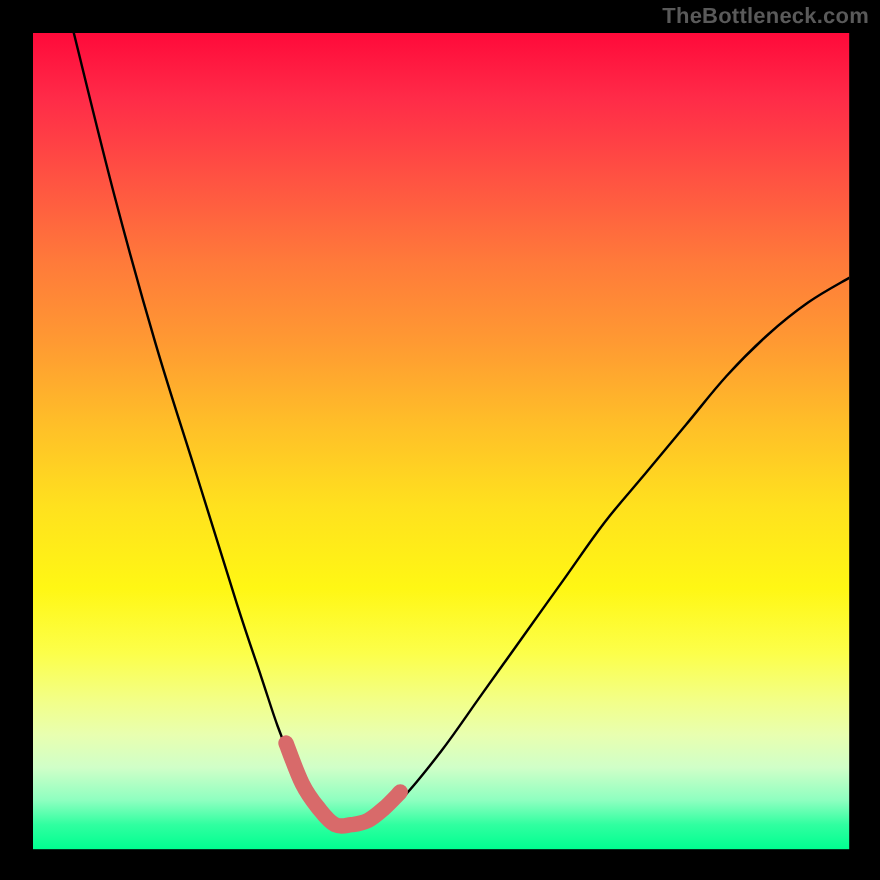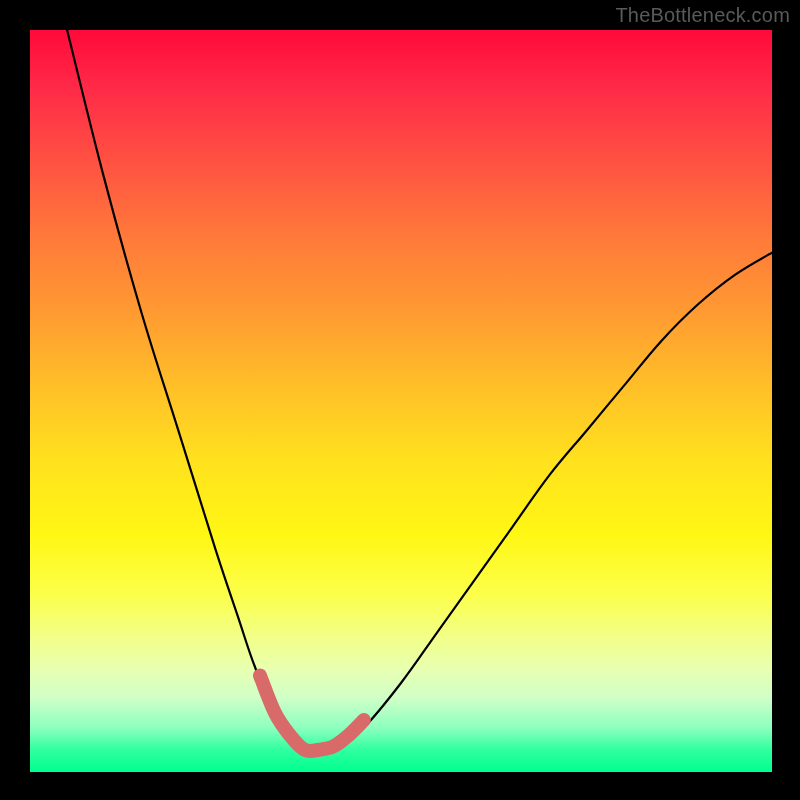--- a/index.html
+++ b/index.html
@@ -34,21 +34,21 @@
       #30ffa0 97%,
       #00ff90 100%
     );
   }
   .watermark {
     position: absolute;
     top: 4px;
     right: 10px;
     color: #5a5a5a;
     font-size: 20px;
-    font-weight: 400;
+    font-weight: 700;
     letter-spacing: 0.2px;
     z-index: 10;
   }
   svg.plot {
     position: absolute;
     left: 0;
     top: 0;
     width: 742px;
     height: 742px;
   }

